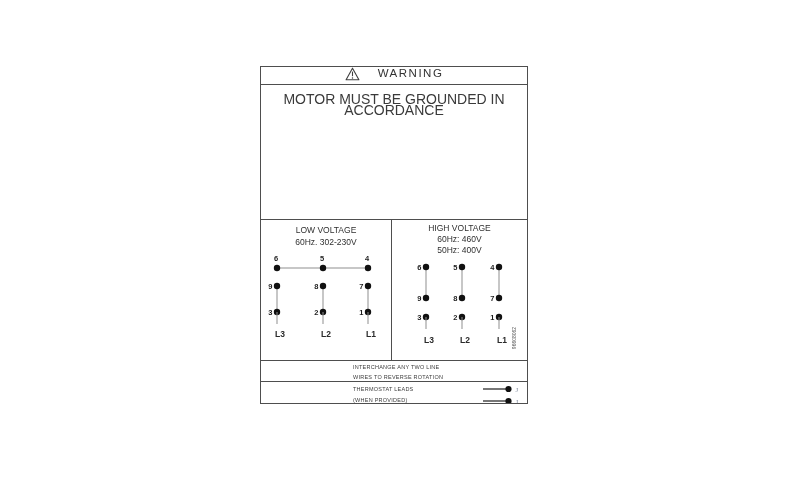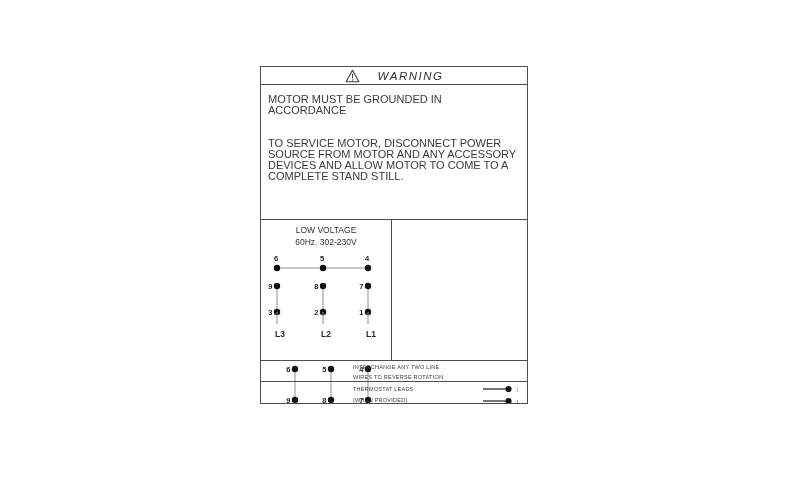--- a/index.html
+++ b/index.html
@@ -2,28 +2,28 @@
 <html><head>
 <meta charset="utf-8">
 <style>
   html,body{margin:0;padding:0;background:#fff;}
   .page{position:relative;width:800px;height:492px;background:#ffffff;overflow:hidden;
         font-family:"Liberation Sans", sans-serif;}
   .label{position:absolute;left:260px;top:66px;width:268px;height:338px;
          border:1px solid #4e4e4e;background:#fff;box-sizing:border-box;overflow:hidden;}
   
   .hdr{height:18px;border-bottom:1px solid #4e4e4e;box-sizing:border-box;
-       display:flex;align-items:center;justify-content:center;gap:18px;font-style:italic;}
+       display:flex;align-items:flex-start;justify-content:center;gap:18px;}
   .hdr-title{font-size:11.5px;letter-spacing:1.5px;color:#333;}
   
   .txt{height:135px;border-bottom:1px solid #4e4e4e;box-sizing:border-box;
-       padding:9px 7px 0 7px;font-size:11px;line-height:11px;color:#3a3a3a;}
+       padding:9px 7px 0 7px;font-size:14px;line-height:11px;color:#3a3a3a;text-align:center;}
   .txt .para2{margin-top:22px;}
   
-  .volt{height:141px;border-bottom:1px solid #4e4e4e;box-sizing:border-box;display:flex;flex-direction:column;}
+  .volt{height:141px;border-bottom:1px solid #4e4e4e;box-sizing:border-box;display:flex;}
   .panel-low{width:131px;border-right:1px solid #4e4e4e;box-sizing:border-box;}
   .panel-high{flex:1;}
   .ptitle{text-align:center;color:#2f2f2f;font-size:8.5px;}
   .ptitle-low{height:28px;padding-top:5px;line-height:11.5px;box-sizing:border-box;}
   .ptitle-high{height:38px;padding-top:3px;line-height:11px;box-sizing:border-box;}
   svg{display:block;}
   .term-num{font-family:"Liberation Sans",sans-serif;font-size:7.5px;font-weight:bold;fill:#1d1d1d;}
   .line-lbl{font-family:"Liberation Sans",sans-serif;font-size:8.5px;font-weight:bold;fill:#2a2a2a;}
   .wire{stroke:#8f8f8f;stroke-width:1;}
   .dot{fill:#111111;}
@@ -50,26 +50,20 @@
         <path d="M7.5 1.2 L13.9 12.7 L1.1 12.7 Z" fill="none" stroke="#3f3f3f" stroke-width="1.1" stroke-linejoin="round"></path>
         <line x1="7.5" y1="4.6" x2="7.5" y2="9.2" stroke="#3f3f3f" stroke-width="1.1"></line>
         <circle cx="7.5" cy="11" r="0.75" fill="#3f3f3f"></circle>
       </svg>
       <span class="hdr-title">WARNING</span>
     </div>
 
     <div class="txt">
       <div class="para1">
         <div>MOTOR MUST BE GROUNDED IN ACCORDANCE</div>
-      </div>
-      <div class="para2">
-        <div>TO SERVICE MOTOR, DISCONNECT POWER</div>
-        <div>SOURCE FROM MOTOR AND ANY ACCESSORY</div>
-        <div>DEVICES AND ALLOW MOTOR TO COME TO A</div>
-        <div>COMPLETE STAND STILL.</div>
       </div>
     </div>
 
     <div class="volt">
 
       <div class="panel-low">
         <div class="ptitle ptitle-low">
           <div>LOW VOLTAGE</div>
           <div>60Hz. 302-230V</div>
         </div>
@@ -102,20 +96,25 @@
           <line class="wire" x1="16" y1="64" x2="16" y2="76"></line>
           <line class="wire" x1="62" y1="64" x2="62" y2="76"></line>
           <line class="wire" x1="107" y1="64" x2="107" y2="76"></line>
           <text class="line-lbl" x="19" y="89" text-anchor="middle">L3</text>
           <text class="line-lbl" x="65" y="89" text-anchor="middle">L2</text>
           <text class="line-lbl" x="110" y="89" text-anchor="middle">L1</text>
         </svg>
       </div>
 
       <div class="panel-high">
+        <div class="ptitle ptitle-high">
+          <div>HIGH VOLTAGE</div>
+          <div>60Hz: 460V</div>
+          <div>50Hz: 400V</div>
+        </div>
         <svg width="135" height="102" viewBox="0 0 135 102">
 
           <line class="wire" x1="34" y1="9" x2="34" y2="40"></line>
           <line class="wire" x1="70" y1="9" x2="70" y2="40"></line>
           <line class="wire" x1="107" y1="9" x2="107" y2="40"></line>
           <text class="term-num" x="29.5" y="12" text-anchor="end">6</text>
           <text class="term-num" x="65.5" y="12" text-anchor="end">5</text>
           <text class="term-num" x="102.5" y="12" text-anchor="end">4</text>
           <circle class="dot" cx="34" cy="9" r="3.2"></circle>
           <circle class="dot" cx="70" cy="9" r="3.2"></circle>

